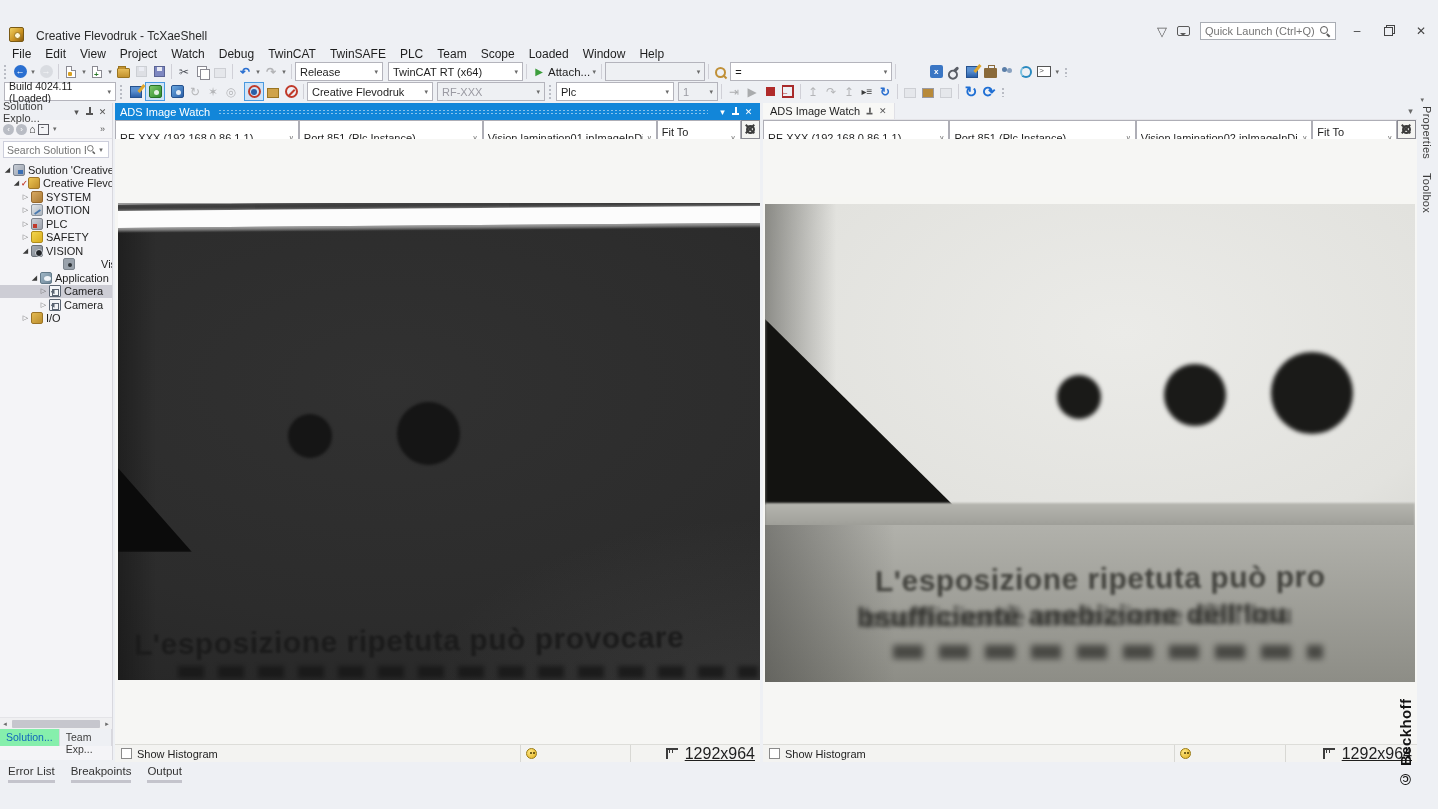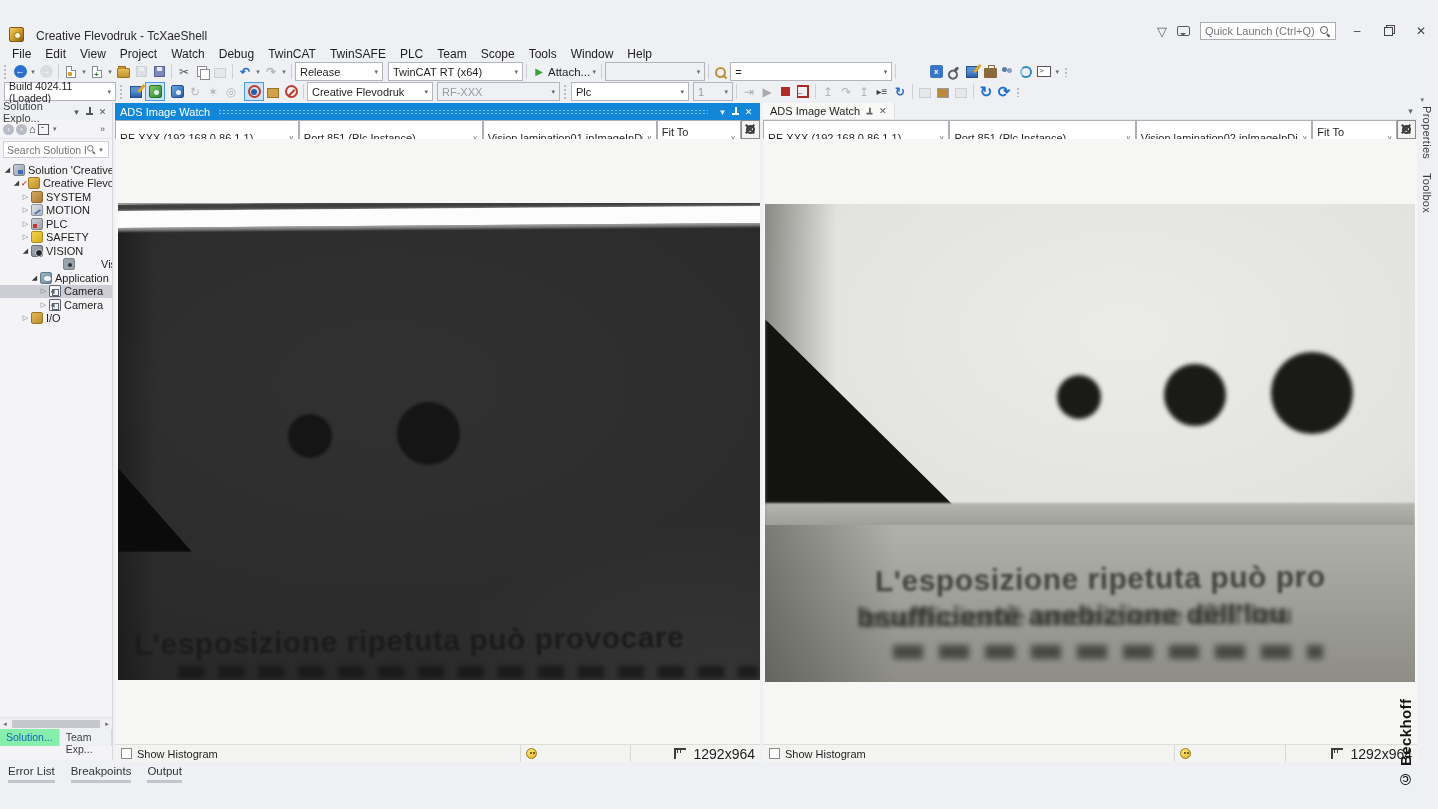--- a/index.html
+++ b/index.html
@@ -162,21 +162,21 @@
   .iw-content { position:absolute; left:0; right:0; top:36px; bottom:18px; background:#f6f6f4; }
   .iw-bar { position:absolute; left:0; right:0; bottom:0; height:18px; background:#f3f3f1; border-top:1px solid #ddddd9; display:flex; font-size:11px; }
   .iw-bar .zoneA { width:63%; display:flex; align-items:center; border-right:1px solid #d8d8d4; height:100%; }
   .iw-bar .zoneB { width:17%; display:flex; align-items:center; border-right:1px solid #d8d8d4; height:100%; padding-left:5px;}
   .iw-bar .zoneC { flex:1; display:flex; align-items:center; justify-content:flex-end; padding-right:5px; gap:5px;}
   .chk { width:11px; height:11px; border:1px solid #8a8a8a; background:#fff; margin:0 5px 0 6px; flex:none;}
   .smiley { width:11px; height:11px; border-radius:50%; background:radial-gradient(circle at 35% 30%, #ffe680, #e0b020); border:1px solid #9a7a10; position:relative;}
   .smiley::after { content:''; position:absolute; left:3px; top:3px; width:2px; height:2px; border-radius:50%; background:#4a3a00; box-shadow:3px 0 0 #4a3a00;}
   .rulic { width:12px; height:11px; border-left:2px solid #3c3c3c; border-top:2px solid #3c3c3c; position:relative; margin-right:2px;}
   .rulic::after { content:''; position:absolute; left:1px; top:0px; width:6px; height:3px; background-image:linear-gradient(90deg,#3c3c3c 1px,transparent 1px); background-size:3px 3px;}
-  .res { font-size:14px; color:#1e1e1e; }
+  .res { font-size:16px; color:#1e1e1e;text-decoration:underline; }
 
   
   .camimg { position:absolute; overflow:hidden; }
   .cam-left { left:3px; top:100px; width:642px; height:477px;
     background:
       linear-gradient(90deg, rgba(0,0,0,.30) 0, rgba(0,0,0,0) 6%),
       radial-gradient(ellipse 130% 100% at 100% 108%, rgba(130,130,130,.18), rgba(130,130,130,0) 42%),
       radial-gradient(ellipse 120% 90% at 42% 38%, #313131 0%, #2c2c2c 55%, #242424 100%);
   }
   .stripwrap { position:absolute; left:-8px; top:0; width:662px; transform:rotate(-0.45deg); transform-origin:left top; }
@@ -246,21 +246,21 @@
       <span class="menu-item">Edit</span>
       <span class="menu-item">View</span>
       <span class="menu-item">Project</span>
       <span class="menu-item">Watch</span>
       <span class="menu-item">Debug</span>
       <span class="menu-item">TwinCAT</span>
       <span class="menu-item">TwinSAFE</span>
       <span class="menu-item">PLC</span>
       <span class="menu-item">Team</span>
       <span class="menu-item">Scope</span>
-      <span class="menu-item">Tools</span>
+      <span class="menu-item">Loaded</span>
       <span class="menu-item">Window</span>
       <span class="menu-item">Help</span>
     </div>
 
   <div class="toolbar toolbar1">
     <span class="grip"></span>
     <span class="tbi">
         <span class="navc blue">←</span>
       </span>
     <span class="caret">▾</span>
@@ -381,21 +381,21 @@
       </span>
     <span class="tbi">
         <span class="nosign"></span>
       </span>
     <span class="tsep"></span>
     <span class="cmb" style="width:126px;">
         <span>Creative Flevodruk</span>
         <span class="arr">▾</span>
       </span>
     <span style="width:4px;"></span>
-    <span class="cmb disabled" style="width:123px;">
+    <span class="cmb disabled" style="width:108px;">
         <span>RF-XXX</span>
         <span class="arr">▾</span>
       </span>
     <span class="grip"></span>
     <span class="cmb" style="width:118px;">
         <span>Plc</span>
         <span class="arr">▾</span>
       </span>
     <span style="width:4px;"></span>
     <span class="cmb disabled" style="width:40px;">

